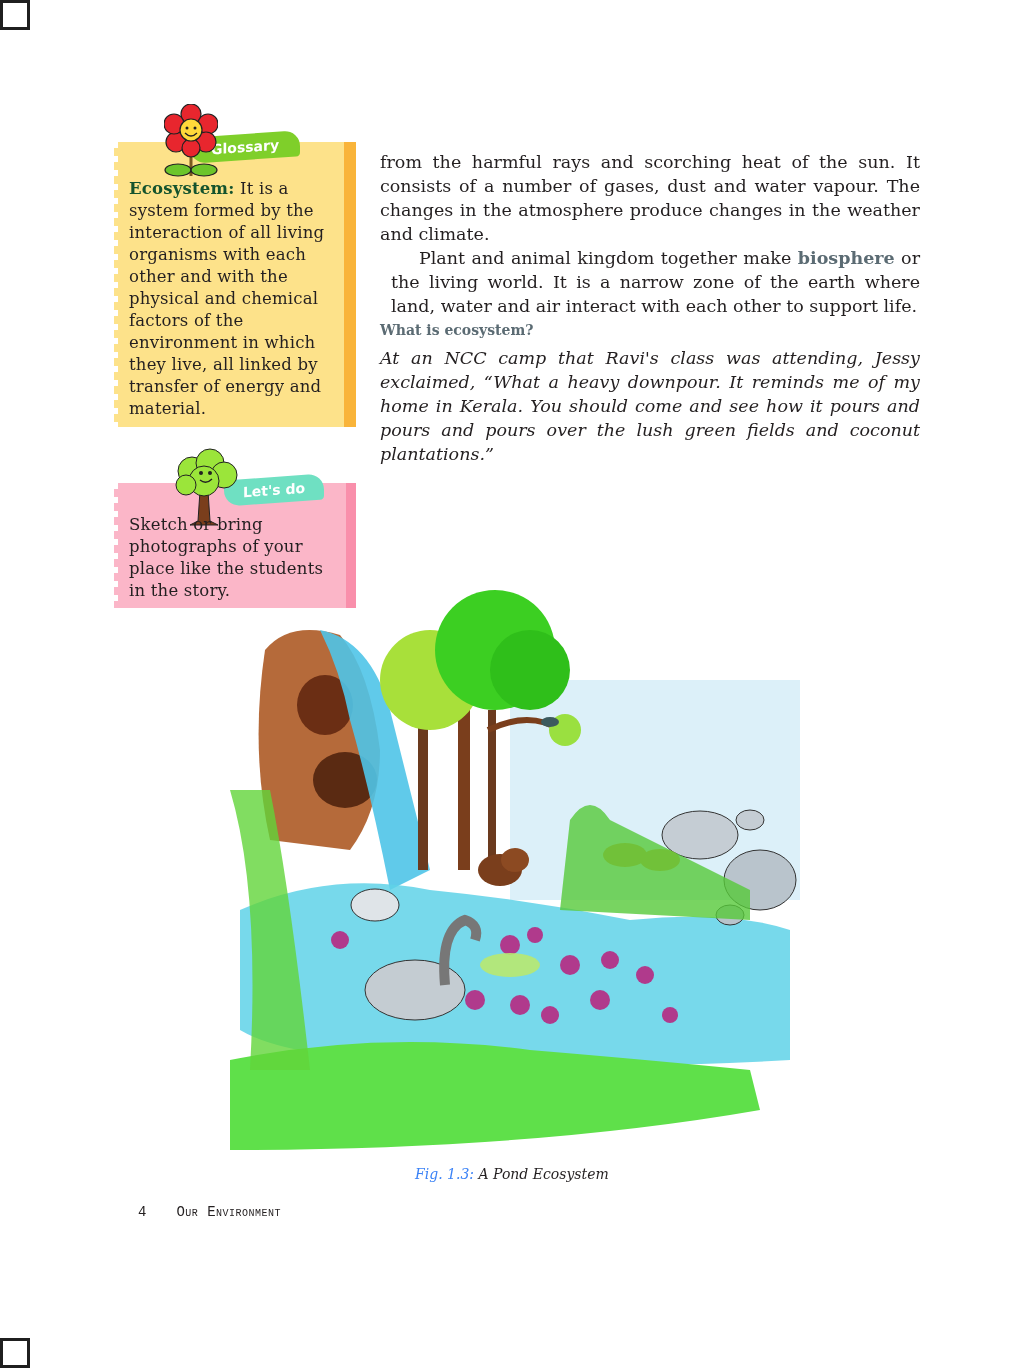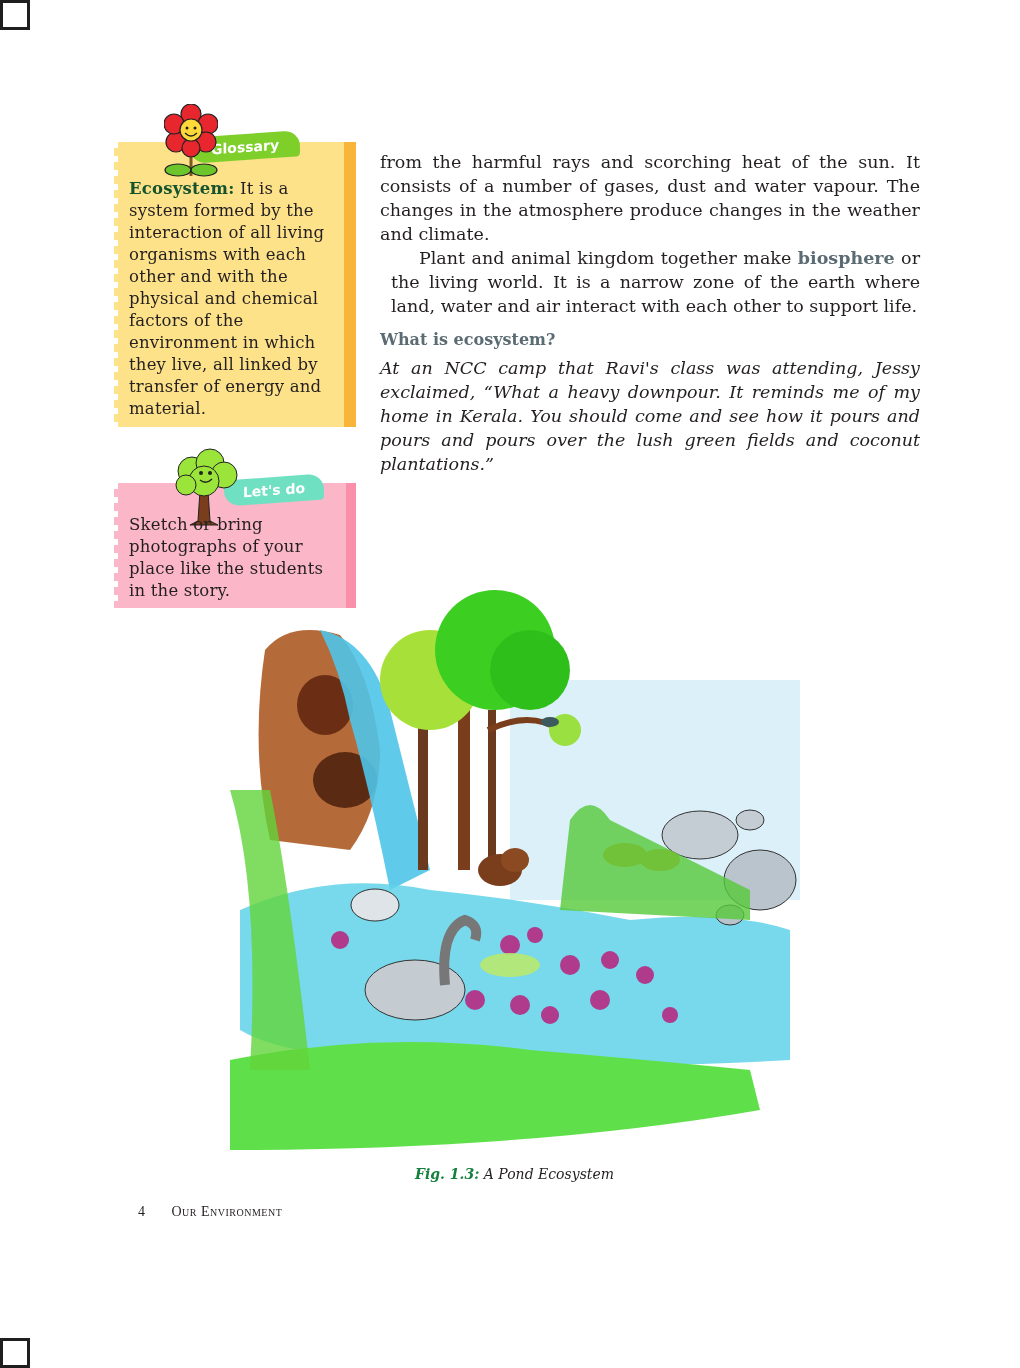--- a/index.html
+++ b/index.html
@@ -33,31 +33,31 @@
   .mascot { position: absolute; }
   .flower { left: 50px; top: -38px; width: 54px; height: 80px; }
   .tree { left: 56px; top: -36px; width: 72px; height: 80px; }
 
   
   .main-col { position: absolute; left: 380px; width: 540px; font-family: "DejaVu Serif", serif;
     font-size: 17.5px; line-height: 24px; color: #231f20; text-align: justify; }
   .para { text-align: justify; }
   .para.indent { text-indent: 28px; margin-left: 11px; }
   .hl { font-weight: bold; color: #5b6b73; }
-  .heading { font-family: "DejaVu Serif", serif; font-weight: bold; font-size: 16px; color: #5b6b73; margin-top: 10px; margin-bottom: 4px; }
+  .heading { font-family: "DejaVu Serif", serif; font-weight: bold; font-size: 14px; color: #5b6b73; margin-bottom: 4px; }
   .italic { font-style: italic; }
 
   
   .illustration { position: absolute; left: 230px; top: 590px; width: 570px; height: 565px; }
 
   .caption { position: absolute; left: 415px; top: 1166px; font-family: "DejaVu Serif", serif;
     font-size: 14px; font-style: italic; color: #231f20; }
-  .caption .fig-label { font-weight: bold; color: #15803d; }
+  .caption .fig-label { font-weight: normal; color: #3b82f6; }
 
-  .footer { position: absolute; left: 138px; top: 1204px; font-family: Liberation Serif, serif; font-size: 14px; color: #231f20; }
+  .footer { position: absolute; left: 138px; top: 1204px; font-family: Liberation Mono, monospace; font-size: 14px; color: #231f20; }
   .footer .page-num { display: inline-block; width: 30px; }
   .footer .running-title { font-variant: small-caps; letter-spacing: 0.5px; }
 </style>
 </head>
 <body>
 
 <div class="crop-mark crop-top"></div>
 <div class="crop-mark crop-bottom"></div>
 
 <div class="side-box glossary-box">

